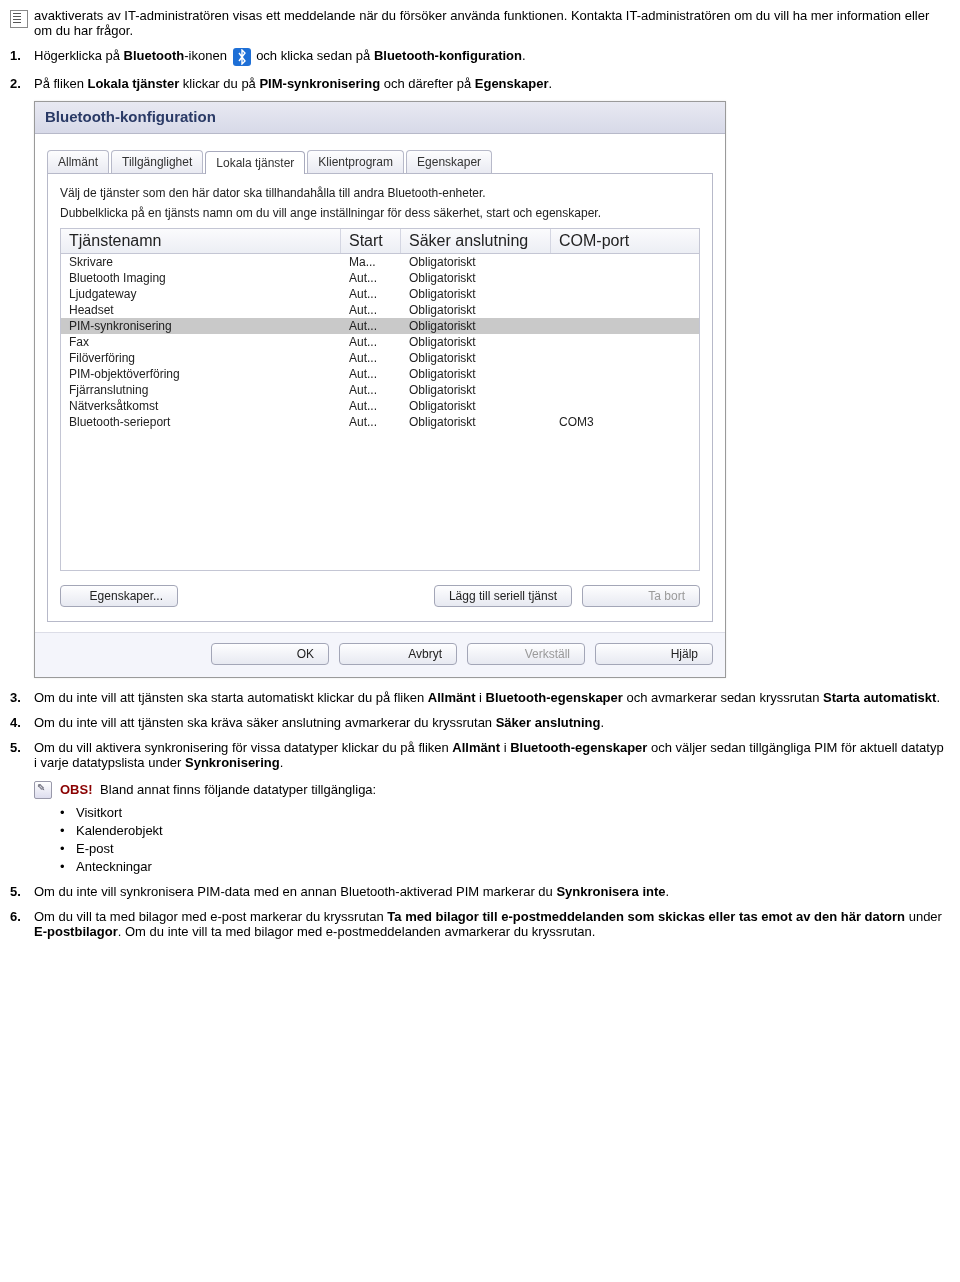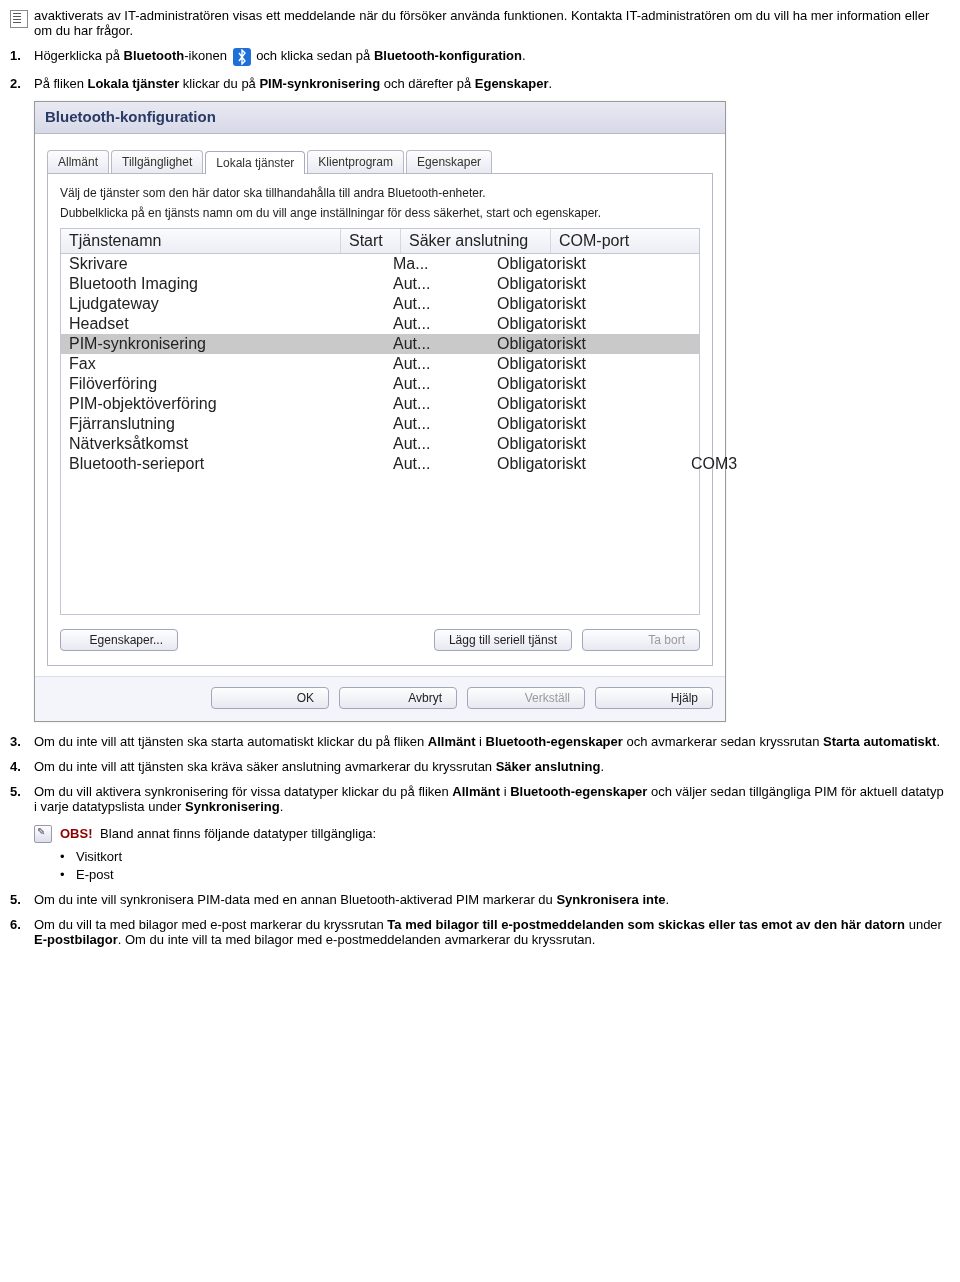--- a/index.html
+++ b/index.html
@@ -60,21 +60,21 @@
     align-items: center;
   }
   .list-header {
     border-bottom: 1px solid #c4c6d4;
     background: linear-gradient(#fbfbfd, #eceef4);
   }
   .list-header .hcell {
     padding: 3px 8px; font-size: 16px; border-right: 1px solid #d4d6e2;
   }
   .list-header .hcell:last-child { border-right: none; }
-  .list-row { font-size: 16px; gap: 44px; }
+  .list-row { font-size: 12px; }
   .list-row .cell { padding: 1px 8px; }
   .list-row.selected { background: #c9c9c9; }
   .list-blank { height: 140px; }
   .btnrow { display:flex; gap:10px; margin-top: 14px; }
   .btnrow .spacer { flex:1; }
   .winbtn {
     min-width: 88px; padding: 3px 14px; font-family: Tahoma, Arial, sans-serif; font-size:12px;
     border: 1px solid #a3a6b7; border-radius: 4px;
     background: linear-gradient(#fefeff, #e7e9f1);
     text-align:right; color:#222;
@@ -240,21 +240,23 @@
 </ol>
 
 <div class="obs-row">
   <span class="obs-icon"></span>
   <span>
     <span class="obs-label">OBS!</span><span> Bland annat finns följande datatyper tillgängliga:</span>
   </span>
 </div>
 <ul class="bullets">
   <li>Visitkort</li>
+  <li>Kalenderobjekt</li>
   <li>E-post</li>
+  <li>Anteckningar</li>
 </ul>
 
 <ol class="steps">
   <li>
     <span class="num">5.</span>
     <span>Om du inte vill synkronisera PIM-data med en annan Bluetooth-aktiverad PIM markerar du </span><span class="bold">Synkronisera inte</span><span>.</span>
   </li>
   <li>
     <span class="num">6.</span>
     <span>Om du vill ta med bilagor med e-post markerar du kryssrutan </span><span class="bold">Ta med bilagor till e-postmeddelanden som skickas eller tas emot av den här datorn</span><span> under </span><span class="bold">E-postbilagor</span><span>. Om du inte vill ta med bilagor med e-postmeddelanden avmarkerar du kryssrutan.</span>

